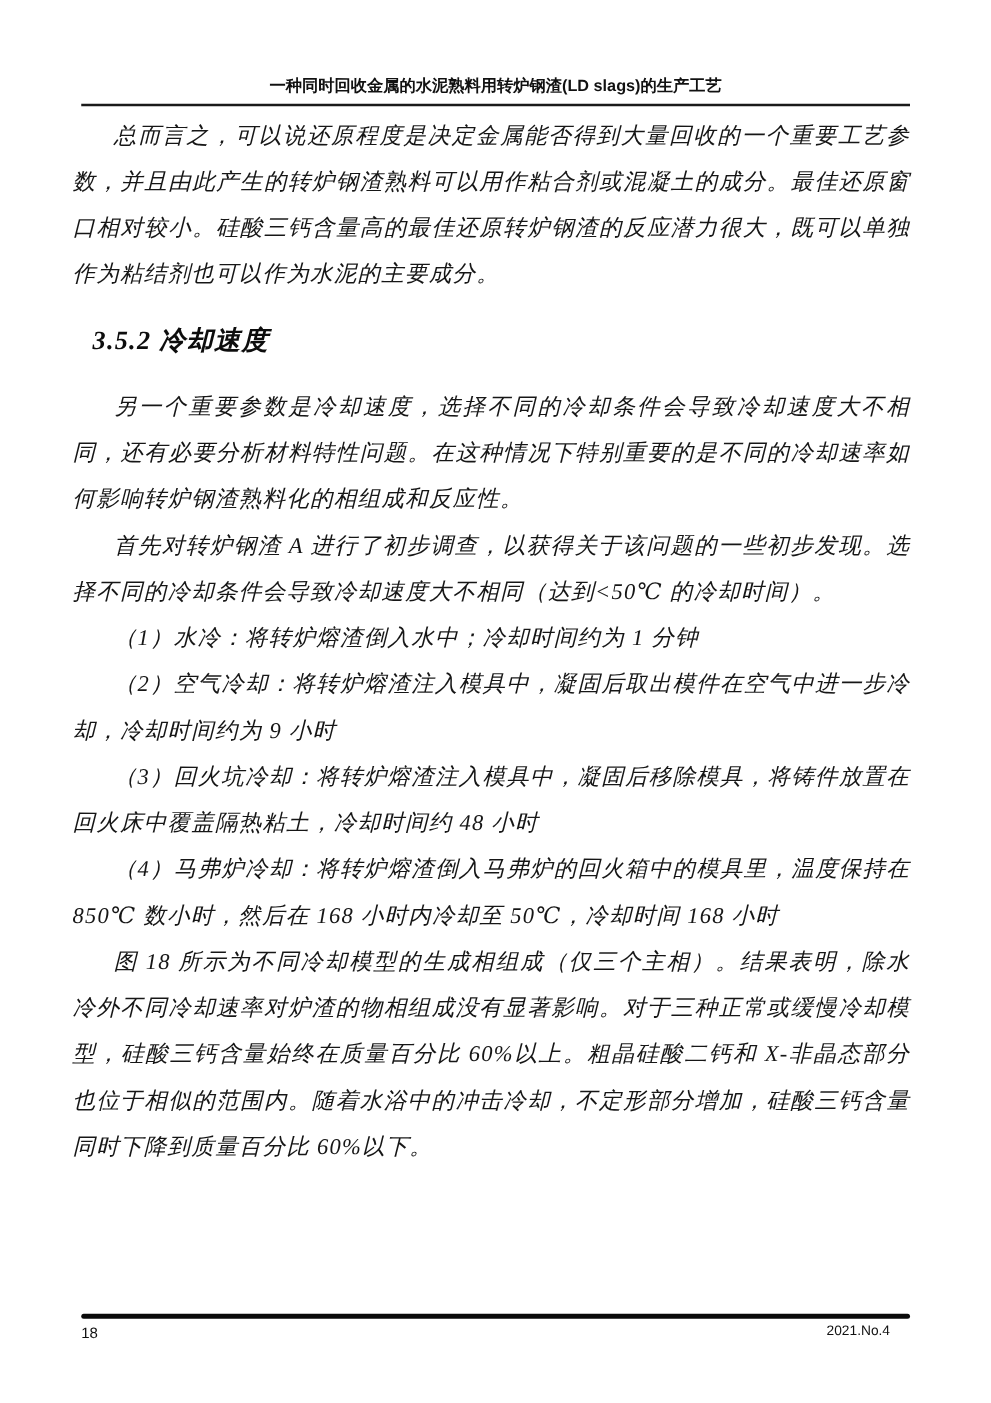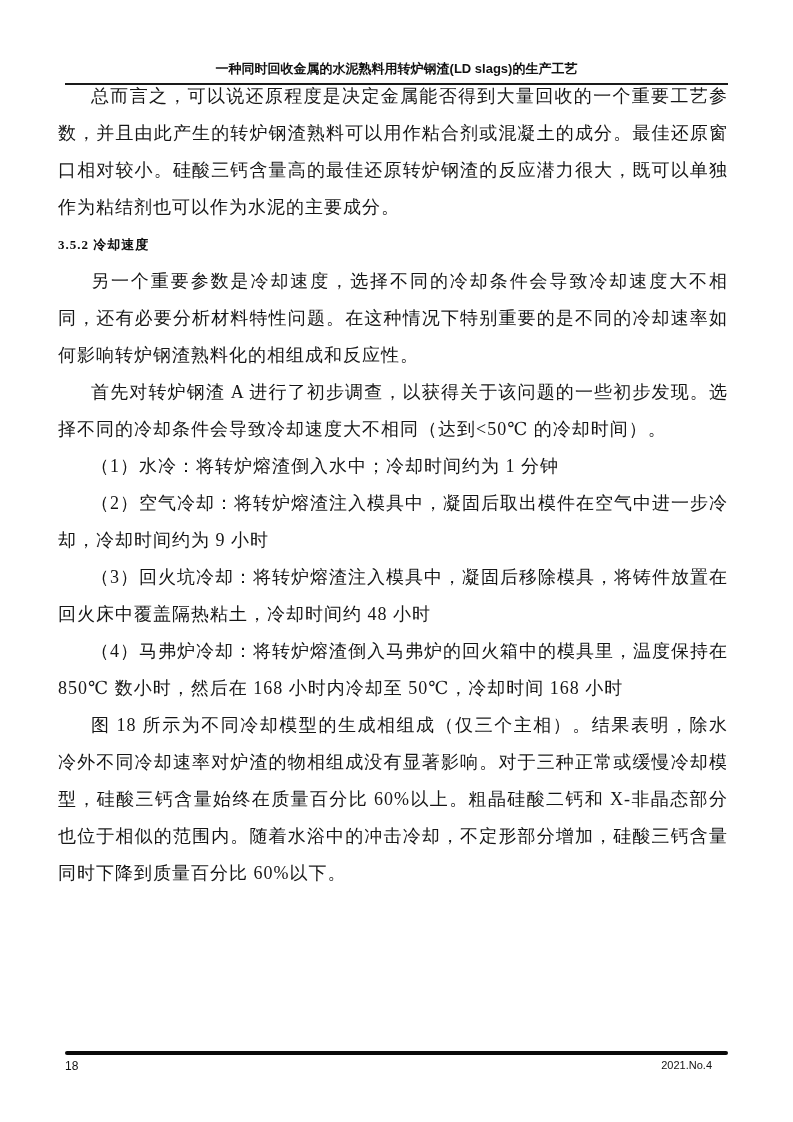--- a/index.html
+++ b/index.html
@@ -33,37 +33,38 @@
     position: absolute;
     top: 83px;
     left: 65px;
     width: 663px;
     height: 0;
     border-top: 2px solid #1a1a1a;
   }
   
   .doc-body {
     position: absolute;
-    top: 78px;
+    top: 90px;
     left: 58px;
     width: 670px;
     font-size: 18px;
     line-height: 37px;
     letter-spacing: 1px;
     color: #161616;
+    font-style: italic;
   }
   .doc-body p {
     margin: 0;
     text-indent: 33px;
     text-align: justify;
     text-justify: inter-character;
   }
   .doc-body h2 {
-    margin: 0;
-    font-size: 13px;
+    margin: 16px;
+    font-size: 21px;
     line-height: 37px;
     font-weight: bold;
     text-indent: 0;
     color: #0d0d0d;
   }
   
   .footer-rule {
     position: absolute;
     top: 1051px;
     left: 65px;

